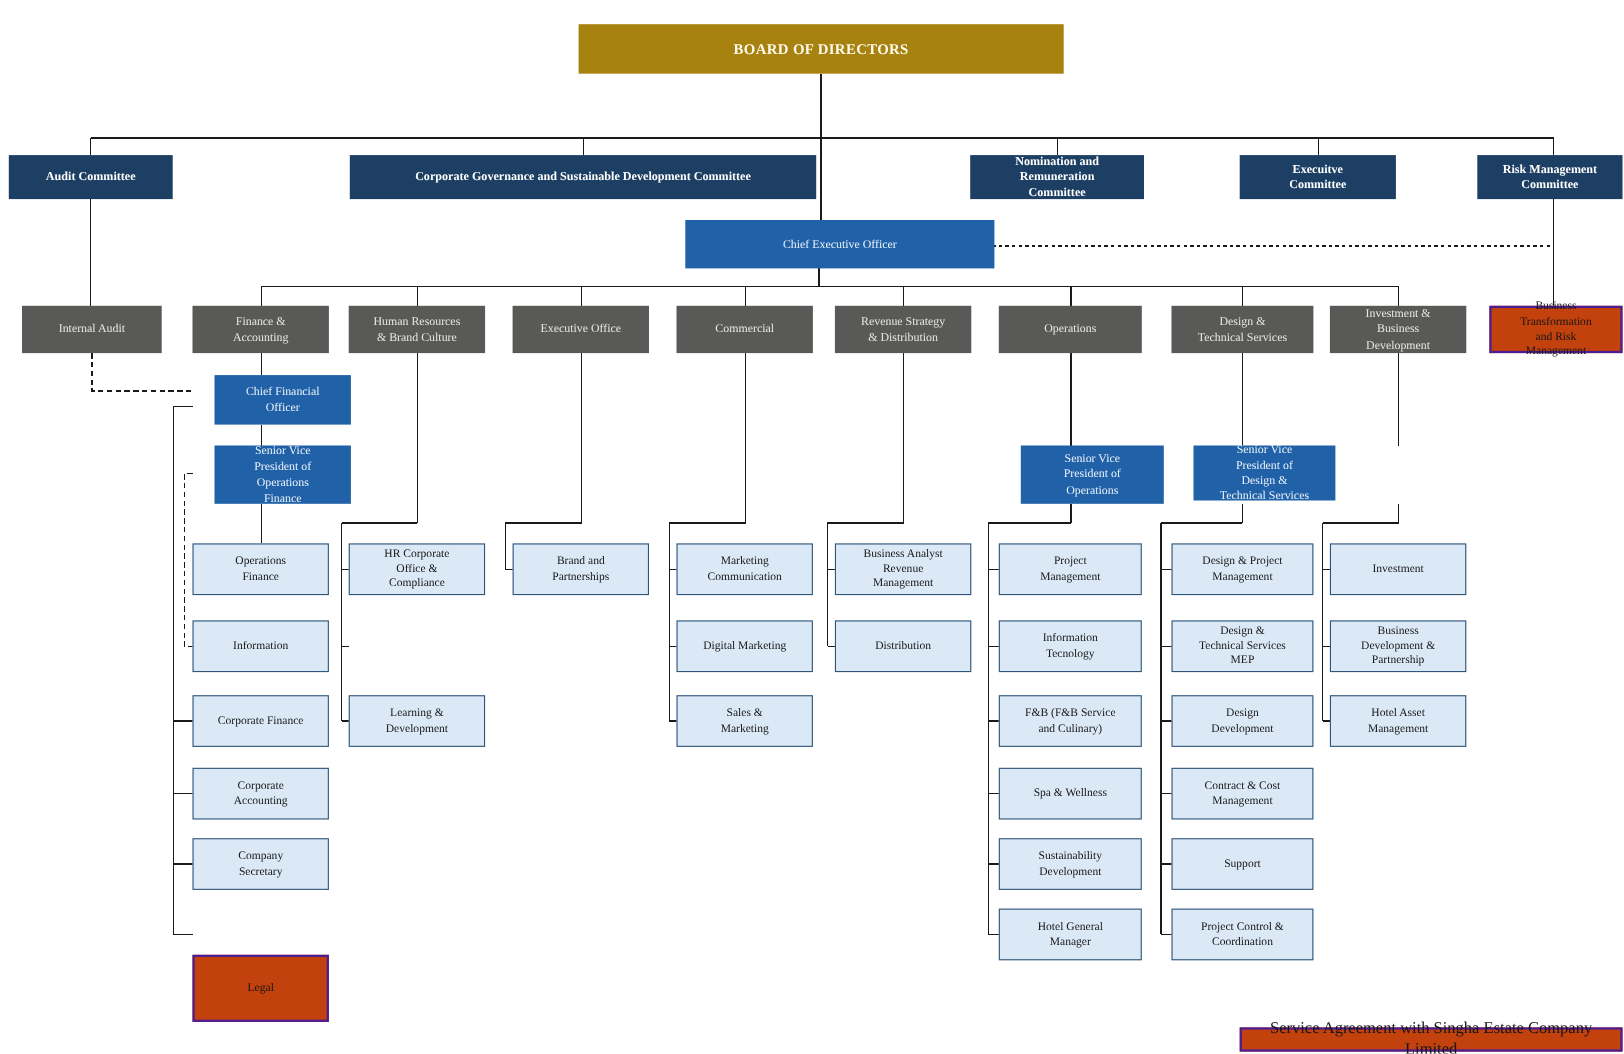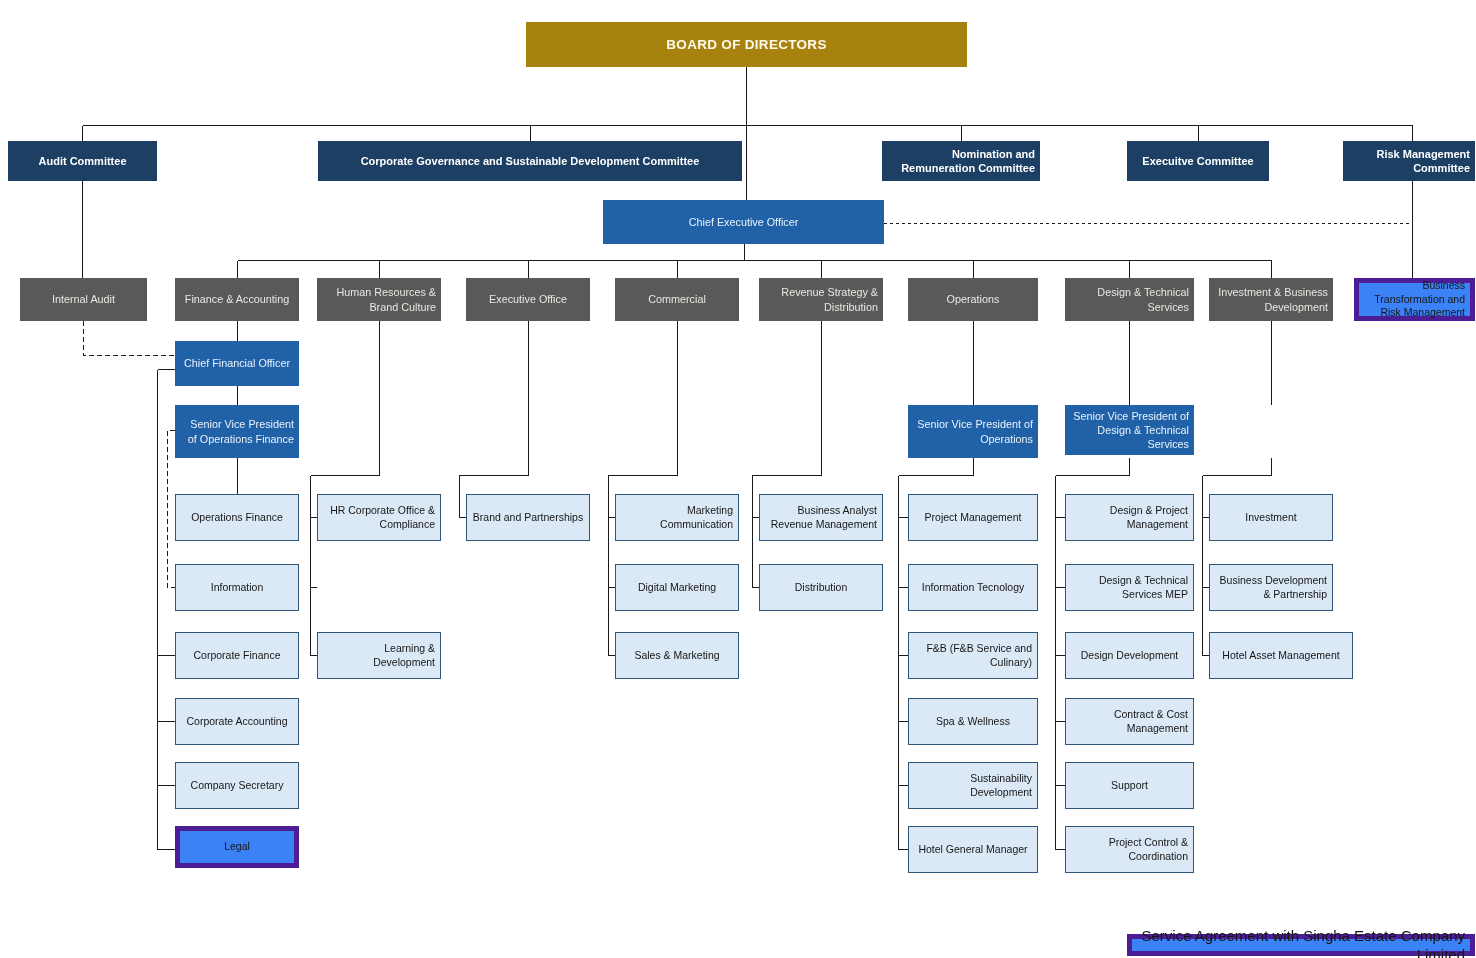--- a/index.html
+++ b/index.html
@@ -1,27 +1,27 @@
 <!DOCTYPE html>
 <html><head>
 <meta charset="utf-8">
 <style>
   html,body{margin:0;padding:0;background:#ffffff;}
   .canvas{position:relative;width:1476px;height:958px;background:#ffffff;
           font-family:"Liberation Sans",sans-serif;overflow:hidden;}
   svg.wires{position:absolute;left:0;top:0;width:1476px;height:958px;}
   .node{position:absolute;box-sizing:border-box;display:flex;align-items:center;
-        justify-content:center;text-align:right;font-size:10.5px;line-height:1.3;
-        padding:2px 5px;}
+        justify-content:center;text-align:center;font-size:10.5px;line-height:1.3;
+        padding:2px 22px;font-family:Liberation Serif, serif;}
   .gold{background:#A8820E;color:#FDF9ED;font-weight:bold;font-size:13.5px;letter-spacing:.3px;}
   .navy{background:#1C3F63;color:#FFFFFF;font-weight:bold;font-size:11px;}
-  .blue{background:#2061A7;color:#EAF2FB;font-size:10.8px;}
+  .blue{background:#2061A7;color:#EAF2FB;font-size:10.8px;margin-left:20px;}
   .gray{background:#595957;color:#E8E7E5;font-size:10.8px;}
   .lightblue{background:#DBE9F7;color:#161616;border:1px solid #2F5578;}
-  .yellow{background:#3b82f6;color:#161616;border:5px solid #4c1d95;}
+  .yellow{background:#c2410c;color:#161616;border:2px solid #4c1d95;}
 </style>
 </head>
 <body>
 
 <div class="canvas">
 
   <svg class="wires" viewBox="0 0 1476 958" fill="none" stroke="#1A1A1A" stroke-width="1.2" shape-rendering="crispEdges">
 
     <path d="M746.5,67 L746.5,200
          M82.5,125.5 H1412.5
@@ -86,21 +86,21 @@
   <div class="node gray" style="left:1209px;top:278px;width:124px;height:43px">Investment &amp; Business Development</div>
   <div class="node yellow" style="left:1354px;top:278px;width:121px;height:43px">Business Transformation and Risk Management</div>
 
   <div class="node blue" style="left:175px;top:341px;width:124px;height:45px">Chief Financial Officer</div>
   <div class="node blue" style="left:175px;top:405px;width:124px;height:53px">Senior Vice President of Operations Finance</div>
   <div class="node lightblue" style="left:175px;top:494px;width:124px;height:47px">Operations Finance</div>
   <div class="node lightblue" style="left:175px;top:564px;width:124px;height:47px">Information</div>
   <div class="node lightblue" style="left:175px;top:632px;width:124px;height:47px">Corporate Finance</div>
   <div class="node lightblue" style="left:175px;top:698px;width:124px;height:47px">Corporate Accounting</div>
   <div class="node lightblue" style="left:175px;top:762px;width:124px;height:47px">Company Secretary</div>
-  <div class="node yellow" style="left:175px;top:826px;width:124px;height:42px">Legal</div>
+  <div class="node yellow" style="left:175px;top:868px;width:124px;height:61px">Legal</div>
 
   <div class="node lightblue" style="left:317px;top:494px;width:124px;height:47px">HR Corporate Office &amp; Compliance</div>
   <div class="node lightblue" style="left:317px;top:632px;width:124px;height:47px">Learning &amp; Development</div>
 
   <div class="node lightblue" style="left:466px;top:494px;width:124px;height:47px">Brand and Partnerships</div>
 
   <div class="node lightblue" style="left:615px;top:494px;width:124px;height:47px">Marketing Communication</div>
   <div class="node lightblue" style="left:615px;top:564px;width:124px;height:47px">Digital Marketing</div>
   <div class="node lightblue" style="left:615px;top:632px;width:124px;height:47px">Sales &amp; Marketing</div>
 
@@ -118,17 +118,17 @@
   <div class="node blue" style="left:1065px;top:405px;width:129px;height:50px">Senior Vice President of Design &amp; Technical Services</div>
   <div class="node lightblue" style="left:1065px;top:494px;width:129px;height:47px">Design &amp; Project Management</div>
   <div class="node lightblue" style="left:1065px;top:564px;width:129px;height:47px">Design &amp; Technical Services MEP</div>
   <div class="node lightblue" style="left:1065px;top:632px;width:129px;height:47px">Design Development</div>
   <div class="node lightblue" style="left:1065px;top:698px;width:129px;height:47px">Contract &amp; Cost Management</div>
   <div class="node lightblue" style="left:1065px;top:762px;width:129px;height:47px">Support</div>
   <div class="node lightblue" style="left:1065px;top:826px;width:129px;height:47px">Project Control &amp; Coordination</div>
 
   <div class="node lightblue" style="left:1209px;top:494px;width:124px;height:47px">Investment</div>
   <div class="node lightblue" style="left:1209px;top:564px;width:124px;height:47px">Business Development &amp; Partnership</div>
-  <div class="node lightblue" style="left:1209px;top:632px;width:144px;height:47px">Hotel Asset Management</div>
+  <div class="node lightblue" style="left:1209px;top:632px;width:124px;height:47px">Hotel Asset Management</div>
 
   <div class="node yellow" style="left:1127px;top:934px;width:348px;height:22px;font-size:15px">Service Agreement with Singha Estate Company Limited</div>
 
 </div>
 
 </body></html>

